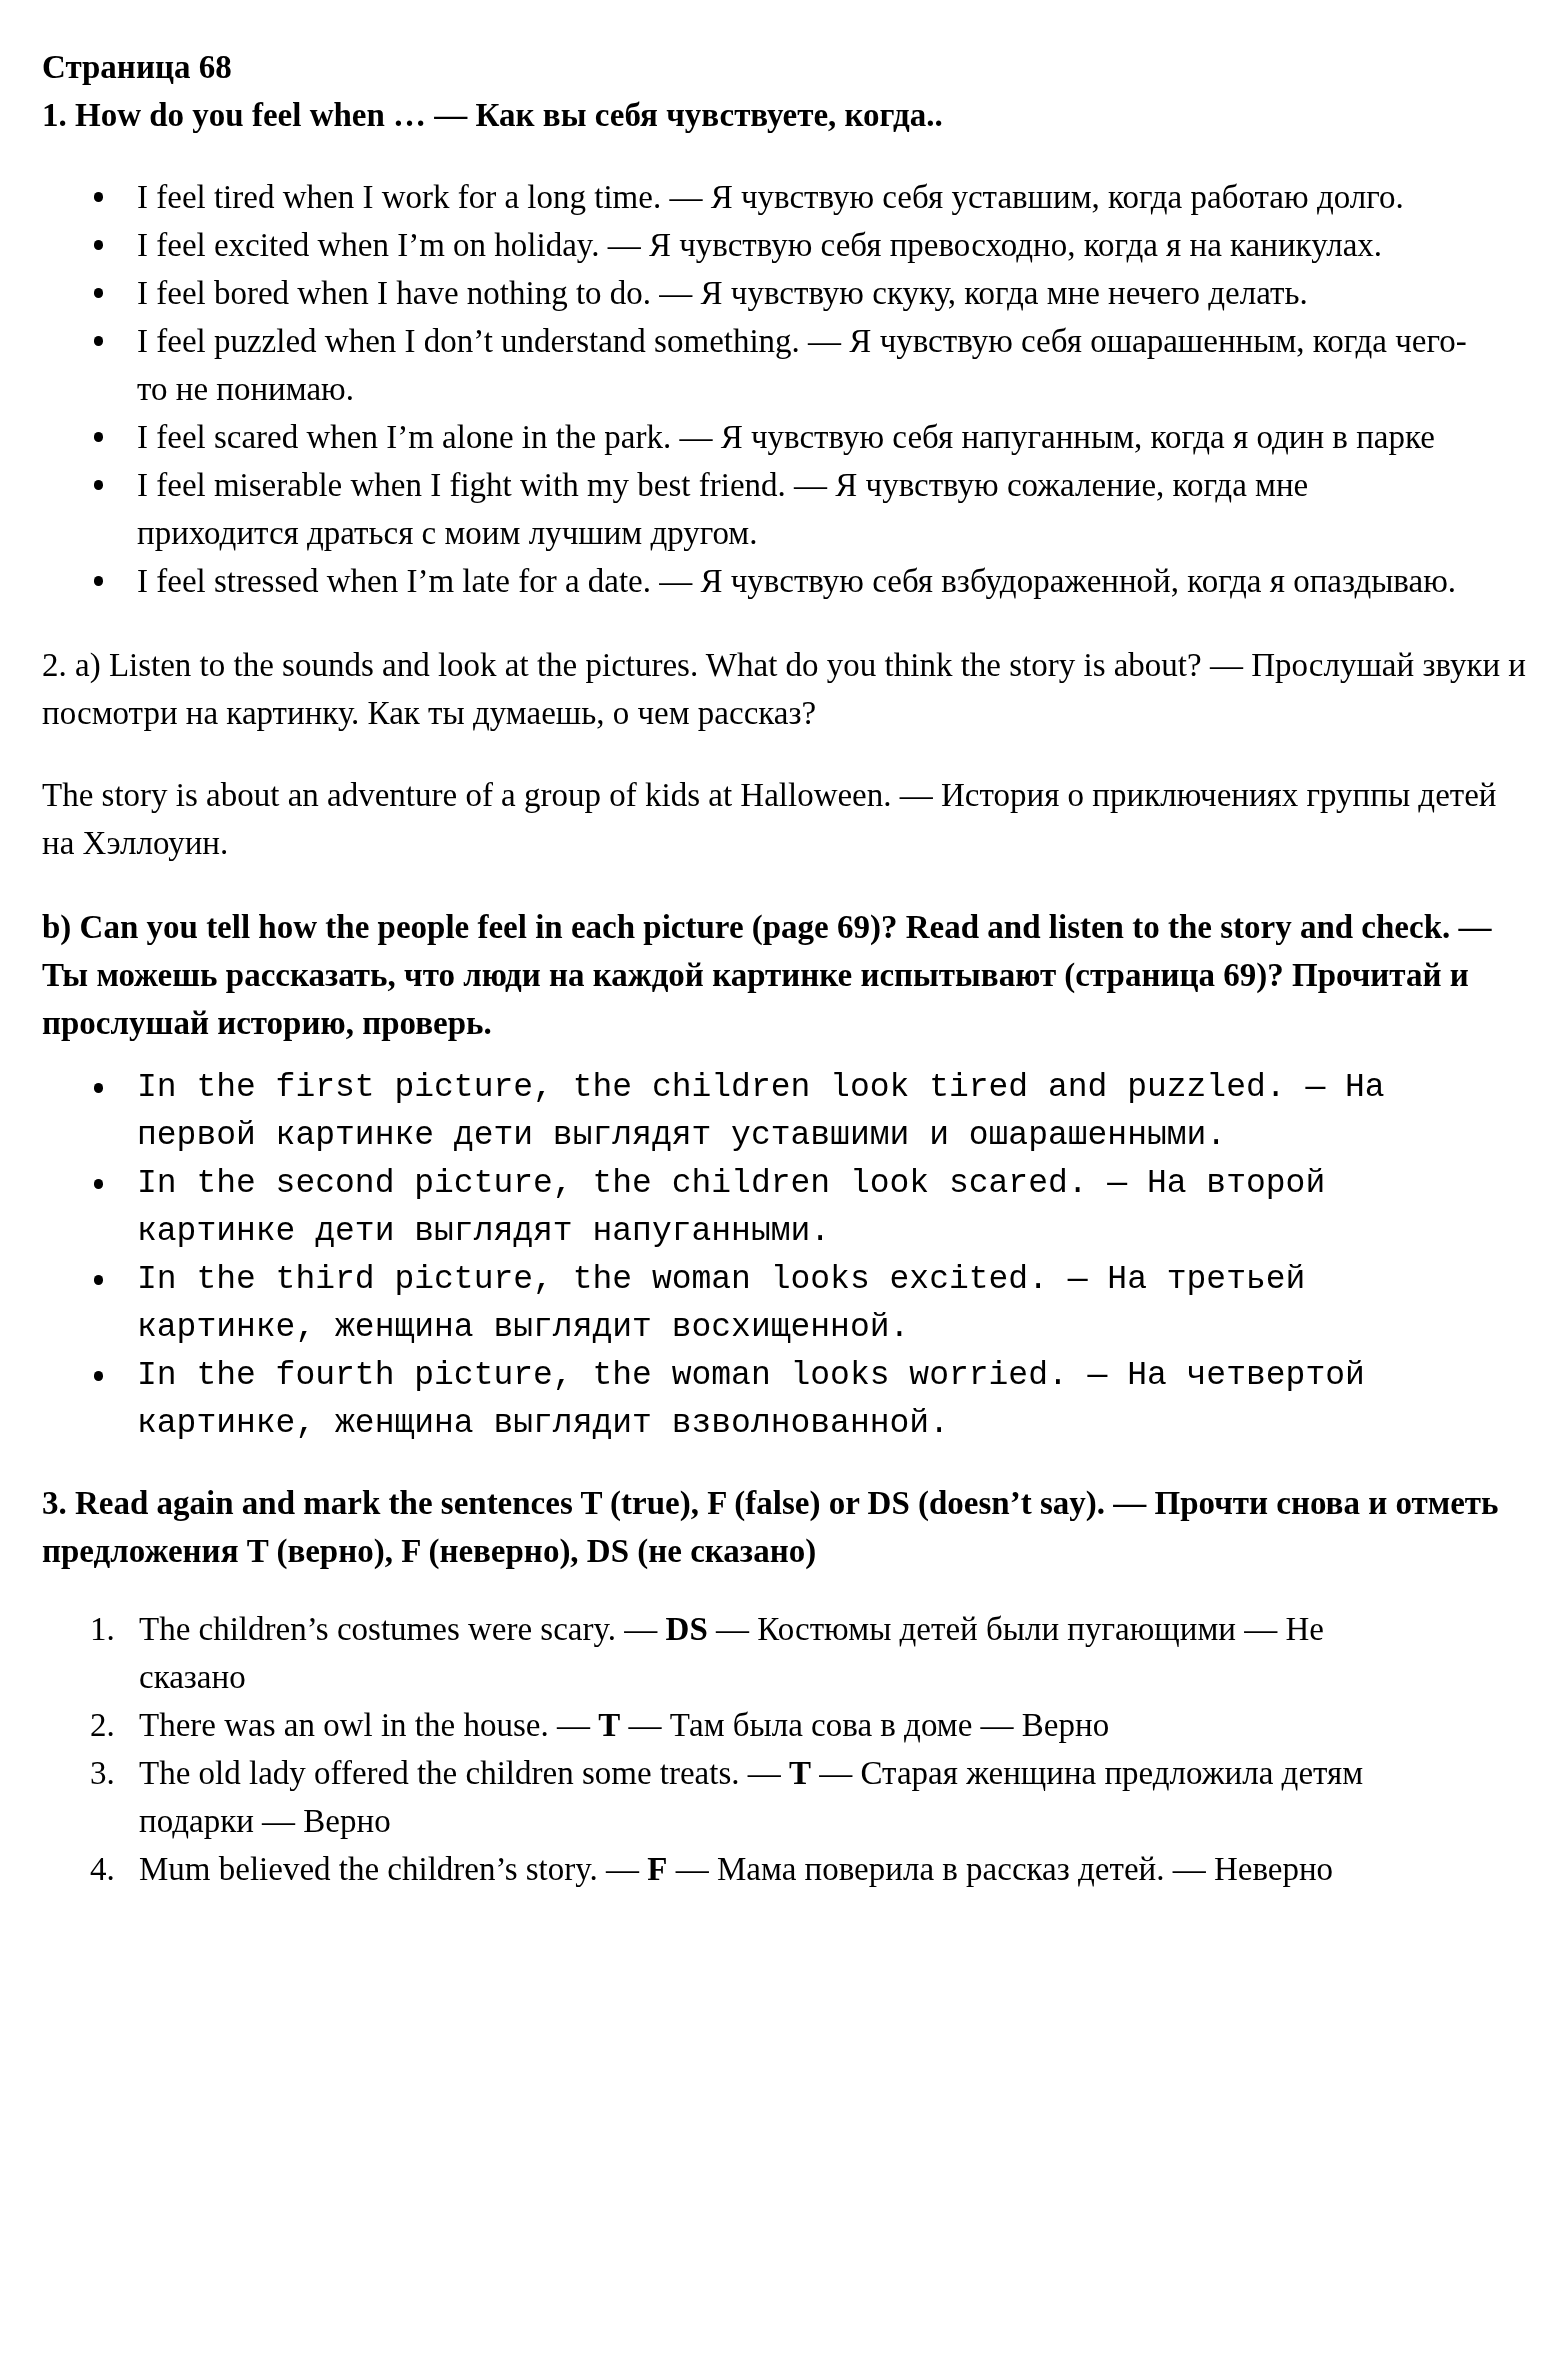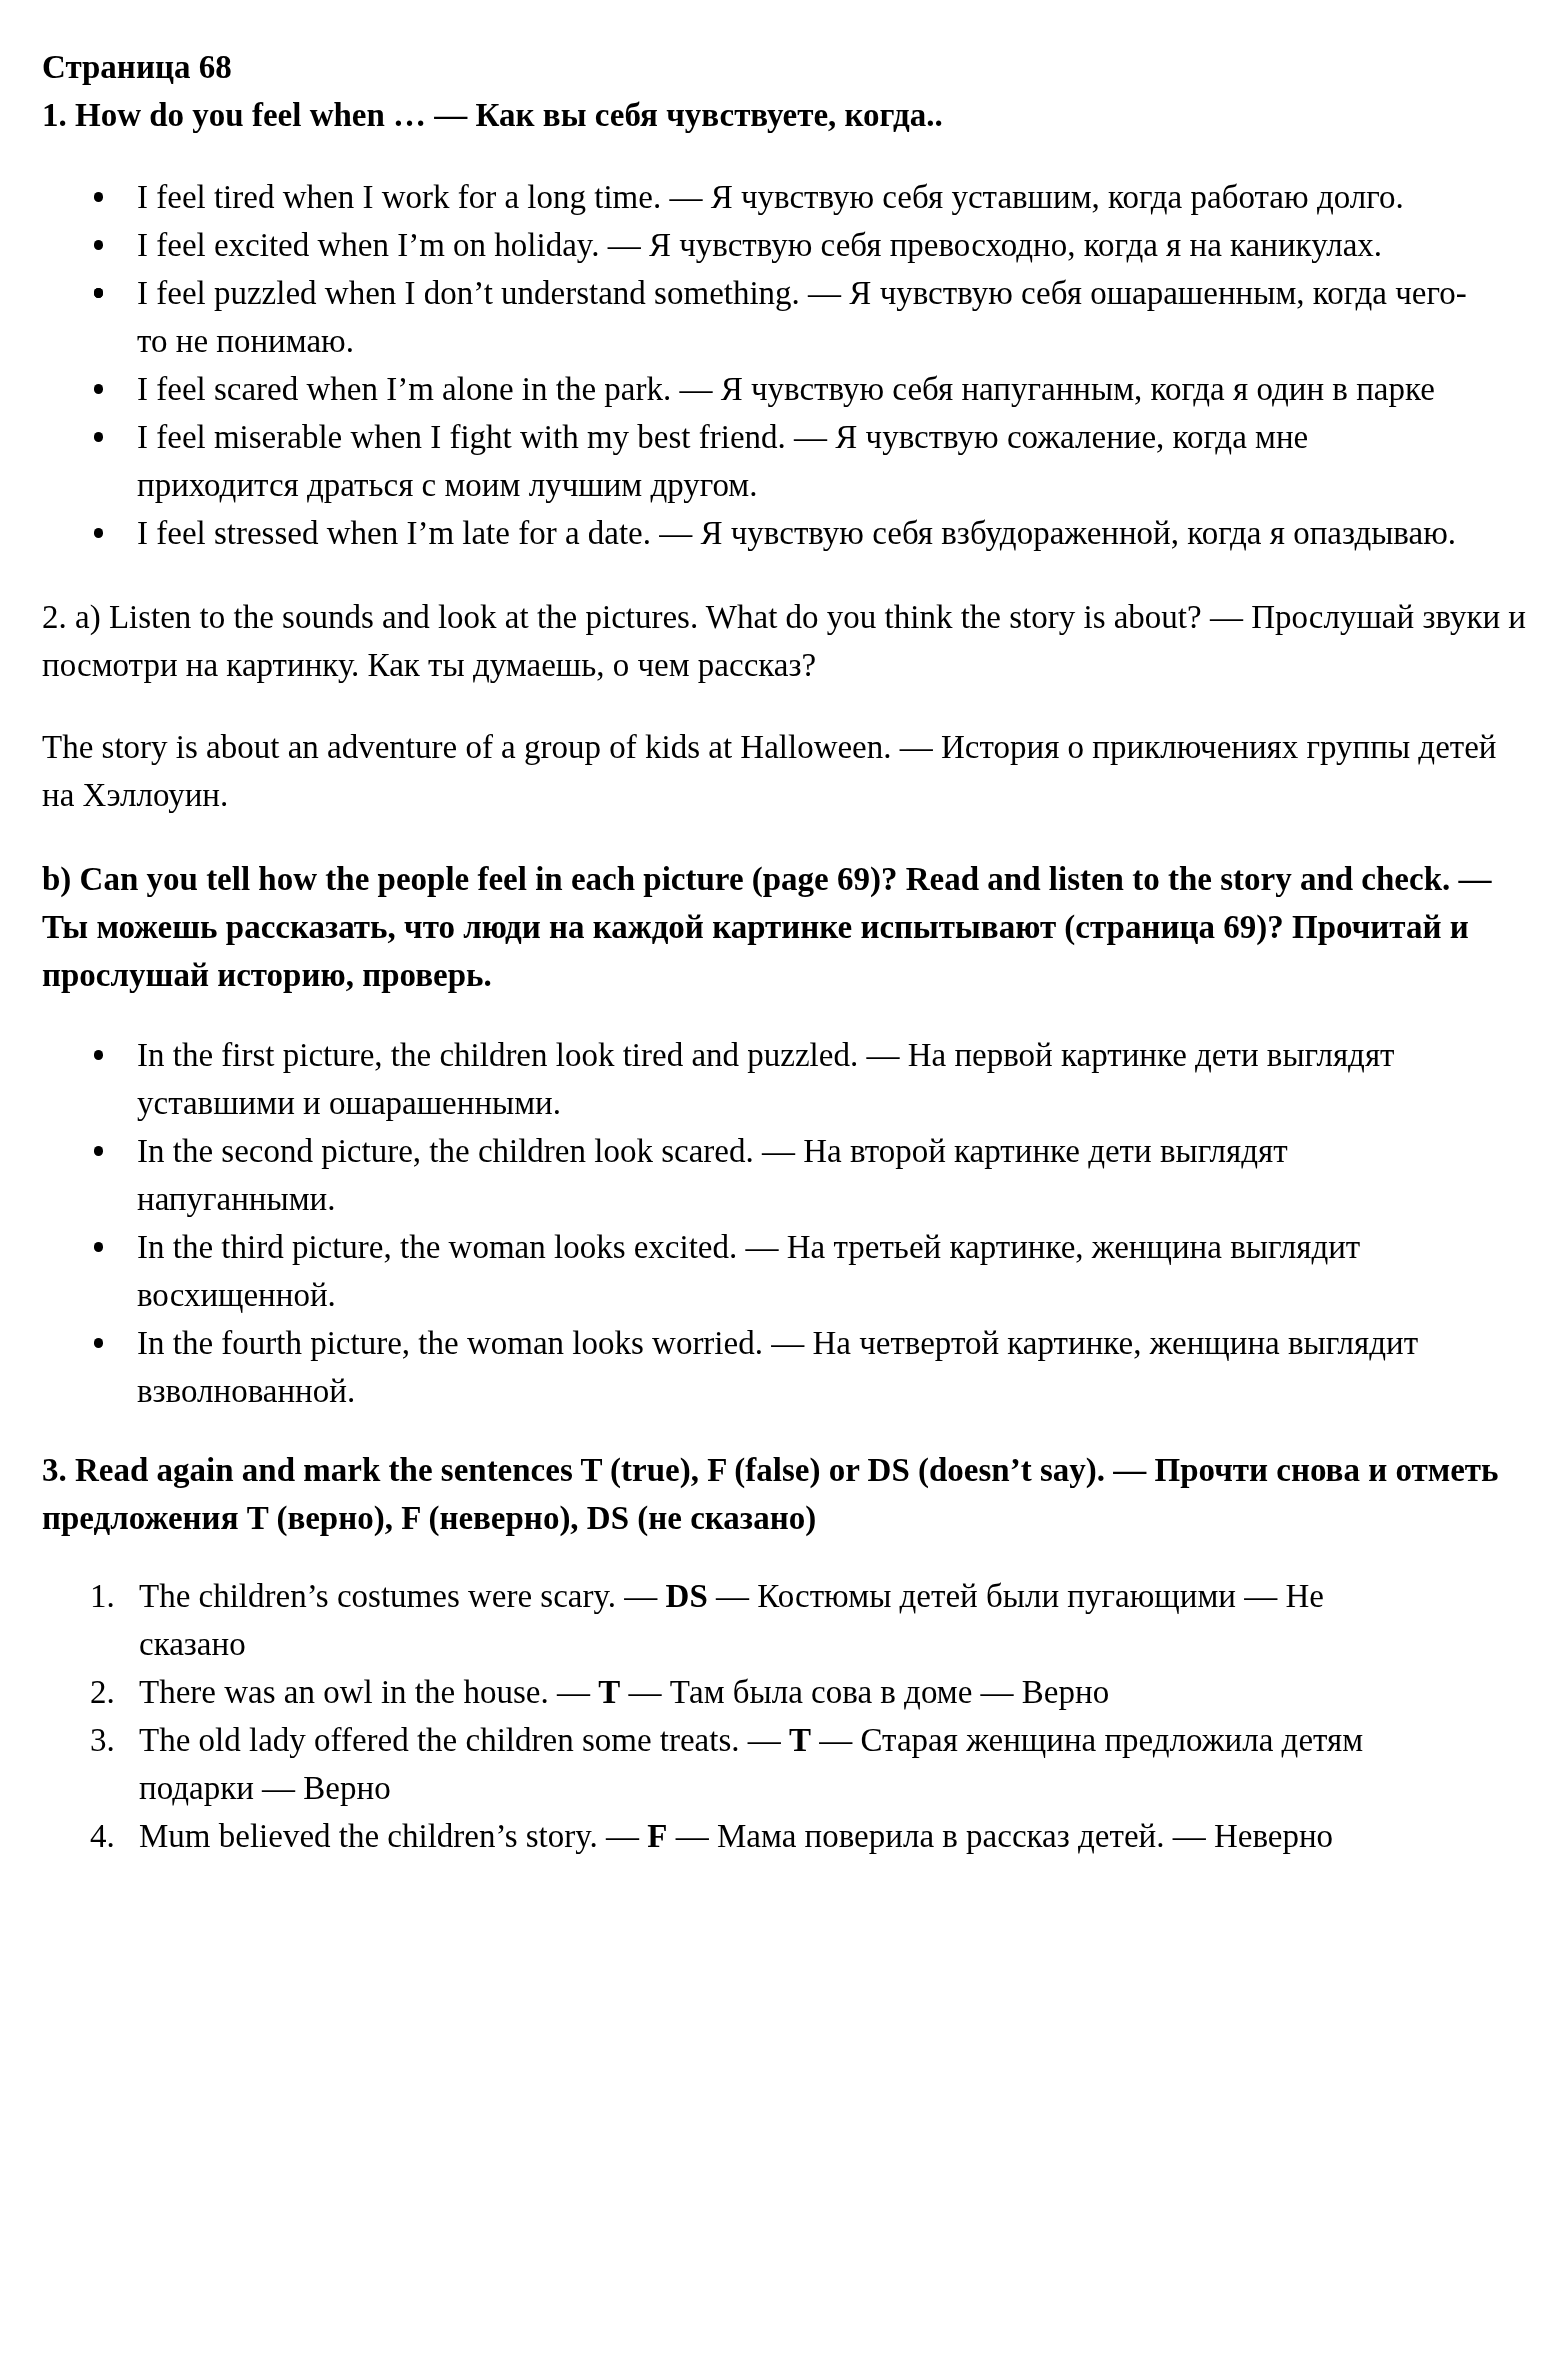--- a/index.html
+++ b/index.html
@@ -23,21 +23,21 @@
   .bold { font-weight: bold; }
   .page-header {
     font-weight: bold;
     margin-top: 7.4px;
   }
   .h1 { font-weight: bold; }
   .list-1 { margin-top: 34px; }
   .h2 { font-weight: normal; margin-top: 36px; }
   .para { margin-top: 34px; }
   .hb { font-weight: bold; margin-top: 36px; font-family: Liberation Serif, serif; }
-  .list-b { margin-top: 32px; }
+  .list-b { margin-top: 17px; font-family: Liberation Mono, monospace; }
   .h3 { font-weight: bold; margin-top: 31px; }
   .ol { margin-top: 30px; }
   .ul .li {
     position: relative;
     padding-left: 95px;
     padding-right: 62px;
   }
   .bullet-dot {
     position: absolute;
     left: 52px;
@@ -63,21 +63,21 @@
 
 <div class="page">
 
   <div class="page-header">Страница 68</div>
 
   <div class="h1">1. How do you feel when … — Как вы себя чувствуете, когда..</div>
 
   <div class="ul list-1">
     <div class="li"><span class="bullet-dot"></span><span>I feel tired when I work for a long time. — Я чувствую себя уставшим, когда работаю долго.</span></div>
     <div class="li"><span class="bullet-dot"></span><span>I feel excited when I’m on holiday. — Я чувствую себя превосходно, когда я на каникулах.</span></div>
-    <div class="li"><span class="bullet-dot"></span></div>
+    <div class="li"><span class="bullet-dot"></span><span>I feel bored when I have nothing to do. — Я чувствую скуку, когда мне нечего делать.</span></div>
     <div class="li"><span class="bullet-dot"></span><span>I feel puzzled when I don’t understand something. — Я чувствую себя ошарашенным, когда чего-то не понимаю.</span></div>
     <div class="li"><span class="bullet-dot"></span><span>I feel scared when I’m alone in the park. — Я чувствую себя напуганным, когда я один в парке</span></div>
     <div class="li"><span class="bullet-dot"></span><span>I feel miserable when I fight with my best friend. — Я чувствую сожаление, когда мне приходится драться с моим лучшим другом.</span></div>
     <div class="li"><span class="bullet-dot"></span><span>I feel stressed when I’m late for a date. — Я чувствую себя взбудораженной, когда я опаздываю.</span></div>
   </div>
 
   <div class="h2">2. a) Listen to the sounds and look at the pictures. What do you think the story is about? — Прослушай звуки и посмотри на картинку. Как ты думаешь, о чем рассказ?</div>
 
   <div class="para">The story is about an adventure of a group of kids at Halloween. — История о приключениях группы детей на Хэллоуин.</div>
 

